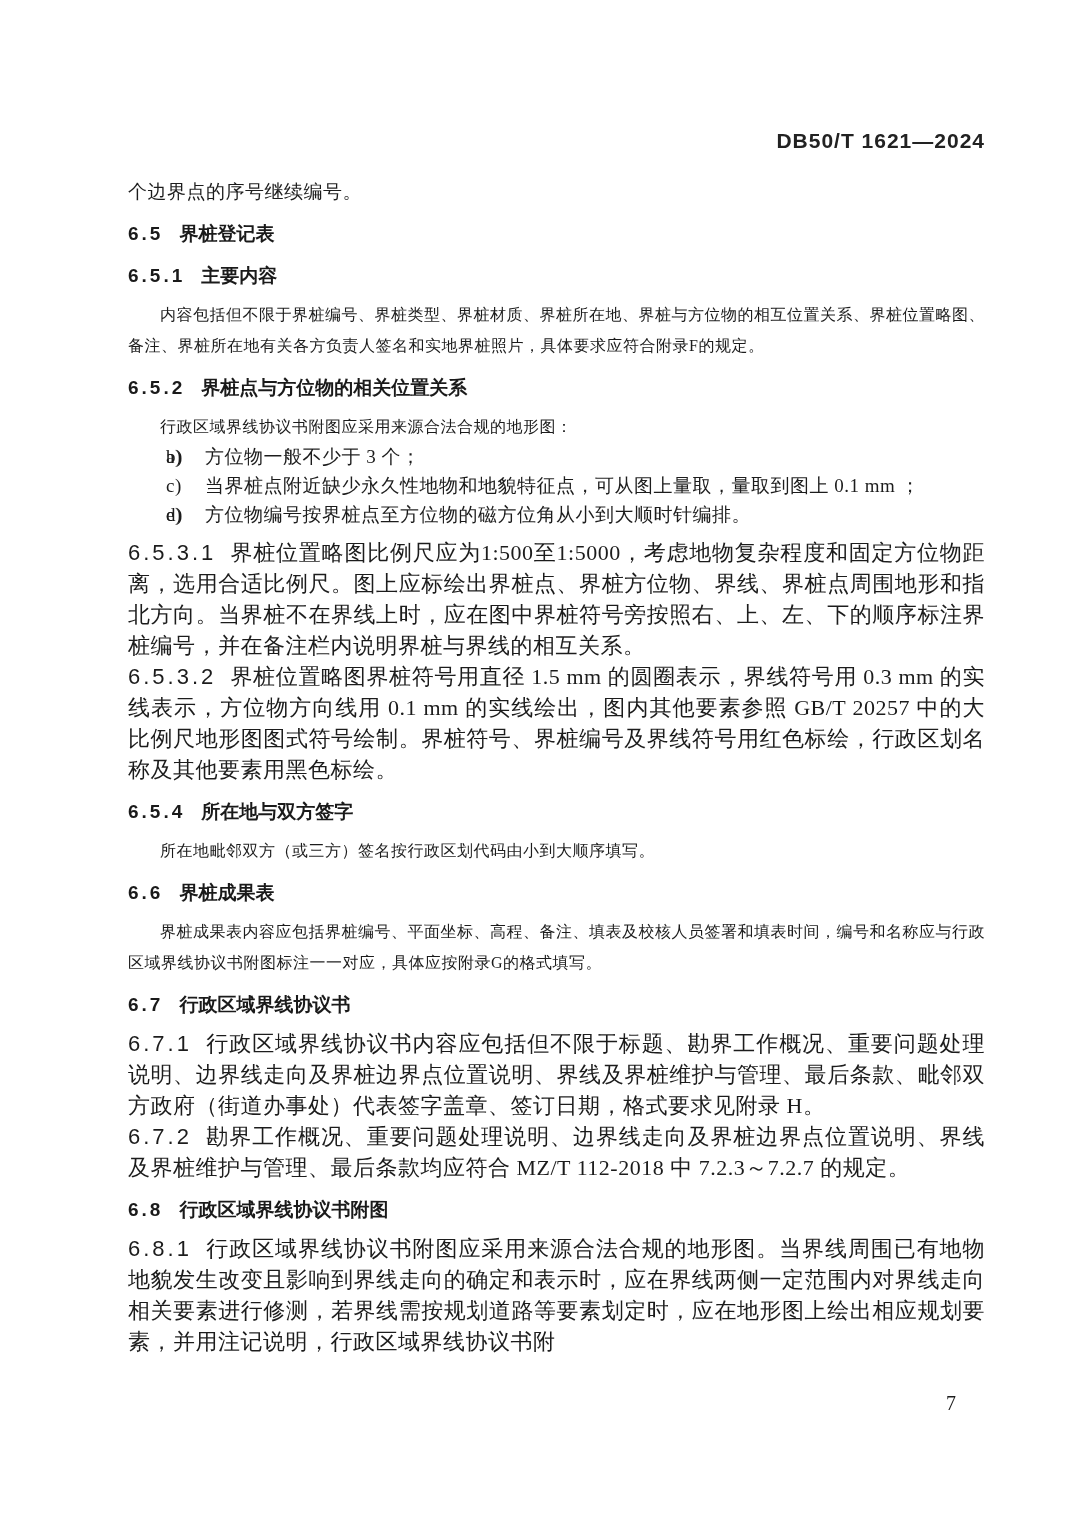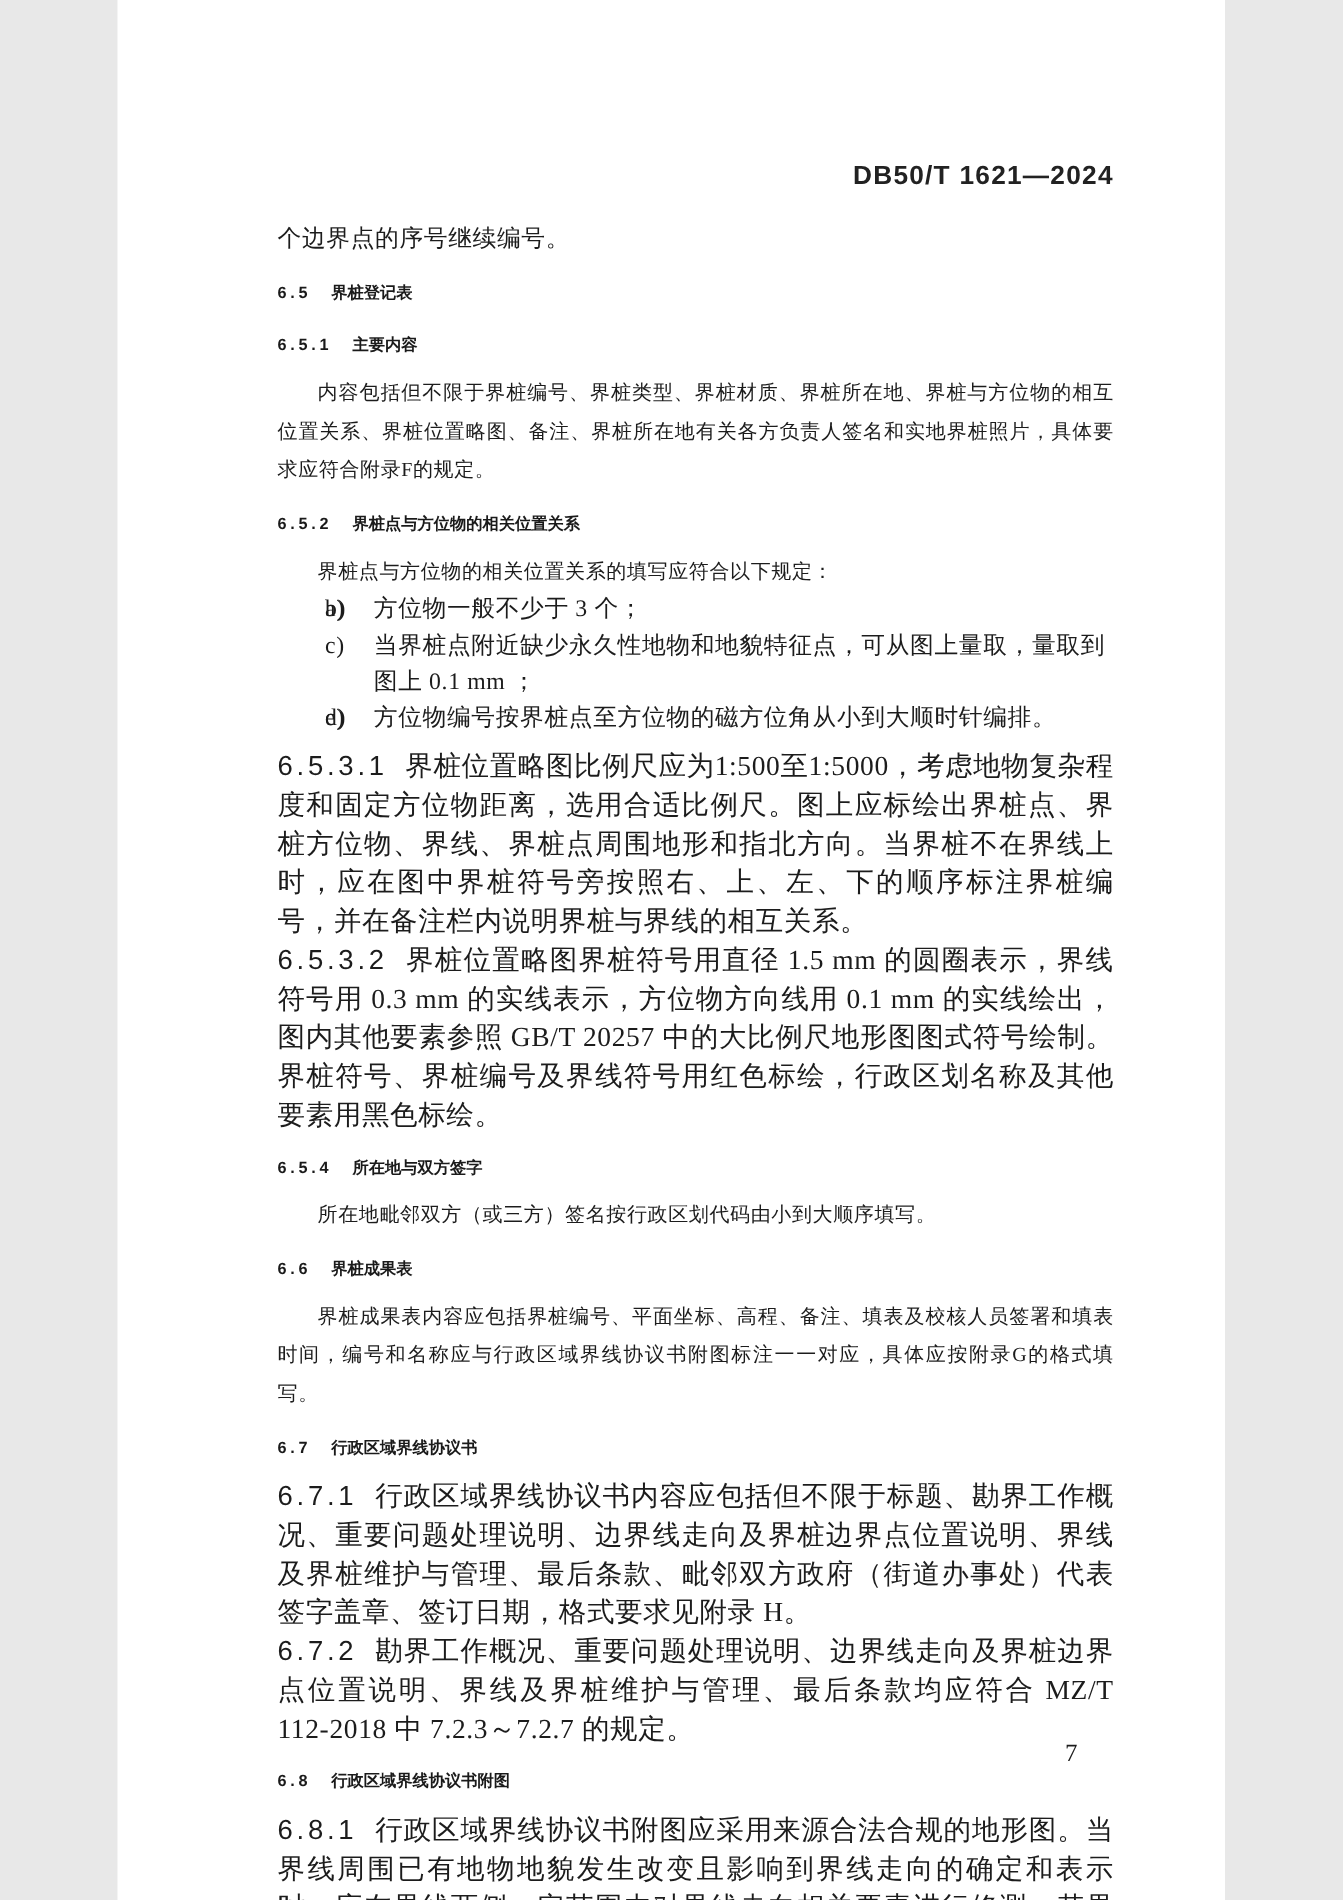--- a/index.html
+++ b/index.html
@@ -1,21 +1,21 @@
 <!DOCTYPE html>
 <html lang="zh"><head>
 <meta charset="utf-8">
 <style>
   * { margin: 0; padding: 0; box-sizing: border-box; }
   html, body { background: #e8e8e8; }
   body { font-family: "Liberation Serif", "DejaVu Serif", serif; }
 
   .page {
     position: relative;
-    width: 886px;
+    width: 1074px;
     height: 1520px;
     margin: 0 auto;
     background: #ffffff;
     color: #1c1c1c;
     padding: 128px 89px 0 128px;
     overflow: hidden;
   }
 
   .doc-header {
     text-align: right;
@@ -32,21 +32,21 @@
     margin-top: 22px;
     font-size: 19px;
     line-height: 31px;
     text-align: justify;
     letter-spacing: 0.5px;
   }
 
   h2.sec, h3.sec {
     font-family: "Liberation Sans", "DejaVu Sans", sans-serif;
     font-weight: bold;
-    font-size: 13px;
+    font-size: 19px;
     line-height: 30px;
     margin: 12px 0 0 0;
     color: #1a1a1a;
   }
   .sec .sec-num { letter-spacing: 3px; margin-right: 16px; }
 
   p.body-para {
     margin: 8px 0 0 0;
     font-size: 16px;
     line-height: 31px;
@@ -110,21 +110,21 @@
   <h3 class="sec">
     <span class="sec-num">6.5.1</span><span>主要内容</span>
   </h3>
 
   <p class="body-para">内容包括但不限于界桩编号、界桩类型、界桩材质、界桩所在地、界桩与方位物的相互位置关系、界桩位置略图、备注、界桩所在地有关各方负责人签名和实地界桩照片，具体要求应符合附录F的规定。</p>
 
   <h3 class="sec">
     <span class="sec-num">6.5.2</span><span>界桩点与方位物的相关位置关系</span>
   </h3>
 
-  <p class="body-para">界桩点与方位物的相关位置关系的填写应符合以下规定：</p>
+  <p class="body-para">行政区域界线协议书附图应采用来源合法合规的地形图：</p>
 
   <ul class="alpha-list">
     <li>
       <span class="li-label">a)</span>
     </li>
     <li>
       <span class="li-label">b)</span>
       <span>方位物一般不少于 3 个；</span>
     </li>
     <li>

